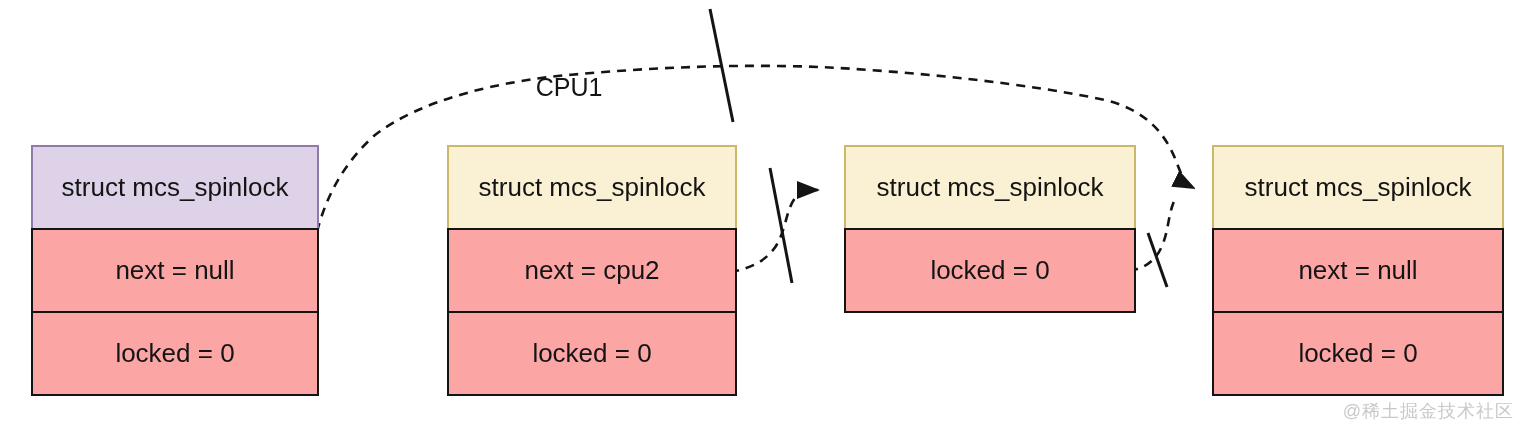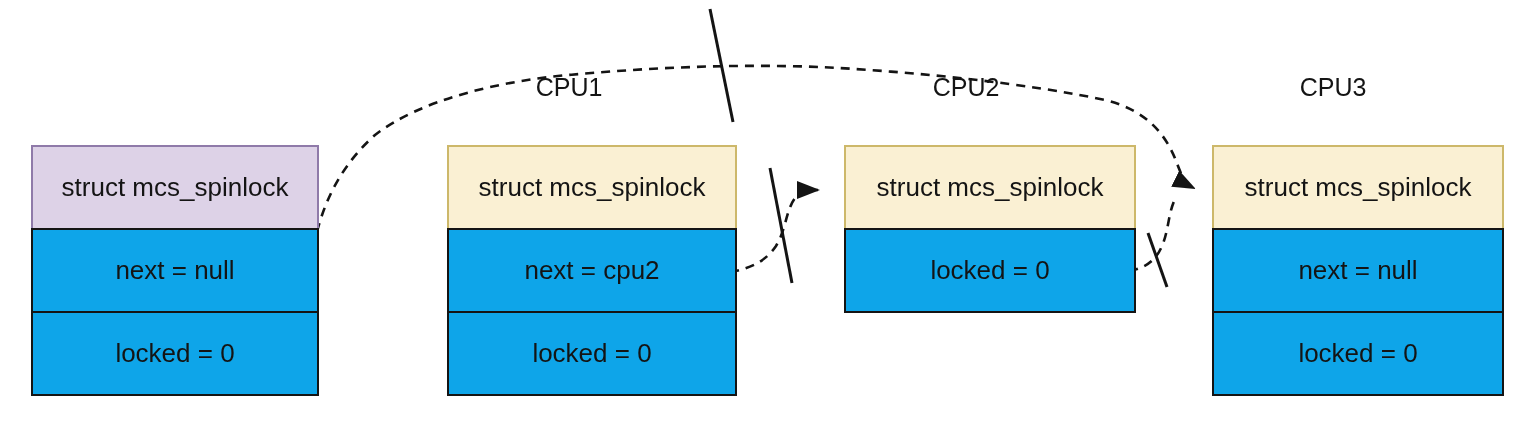--- a/index.html
+++ b/index.html
@@ -11,21 +11,21 @@
   .stage{position:absolute;inset:0;}
   svg.connections{position:absolute;left:0;top:0;z-index:1;}
   .cpu-label{
     position:absolute;top:70px;height:34px;line-height:34px;
     text-align:center;font-size:25px;color:#141414;z-index:2;
   }
   .node{position:absolute;top:145px;z-index:3;padding-left:9px;}
   .cell{
     box-sizing:border-box;width:100%;height:85px;
     display:flex;align-items:center;justify-content:center;
-    font-size:26px;color:#141414;background:#0ea5e9;
+    font-size:26px;color:#141414;background:#fca5a5;
     border:2px solid #141414;
   }
   .cell.field{margin-top:-2px;}
   .cell.hdr-purple{background:#ddd2e7;border:2px solid #8f7aa9;}
   .cell.hdr-yellow{background:#faf0d3;border:2px solid #cdb86a;}
   .watermark{
     position:absolute;right:6px;top:399px;z-index:4;
     font-size:18px;color:#c9c9c9;letter-spacing:1px;
   }
 </style>
@@ -57,22 +57,20 @@
     <path d="M 1129 271
              C 1146 268 1156 260 1162 246
              C 1169 230 1168 212 1176 197" fill="none" stroke="#141414" stroke-width="2.6" stroke-dasharray="9 7"></path>
 
     <line x1="710" y1="9" x2="733" y2="122" stroke="#141414" stroke-width="3"></line>
     <line x1="770" y1="168" x2="792" y2="283" stroke="#141414" stroke-width="3"></line>
     <line x1="1148" y1="233" x2="1167" y2="287" stroke="#141414" stroke-width="3"></line>
   </svg>
 
   <div class="cpu-label" style="left:424px;width:290px;">CPU1</div>
-  <div class="cpu-label" style="left:820px;width:292px;">CPU2</div>
-  <div class="cpu-label" style="left:1187px;width:292px;">CPU3</div>
 
   <div class="node" style="left:22px;width:288px;">
     <div class="cell hdr-purple">struct mcs_spinlock</div>
     <div class="cell field">next = null</div>
     <div class="cell field">locked = 0</div>
   </div>
 
   <div class="node" style="left:438px;width:290px;">
     <div class="cell hdr-yellow">struct mcs_spinlock</div>
     <div class="cell field">next = cpu2</div>
@@ -83,14 +81,15 @@
     <div class="cell hdr-yellow">struct mcs_spinlock</div>
     <div class="cell field">locked = 0</div>
   </div>
 
   <div class="node" style="left:1203px;width:292px;">
     <div class="cell hdr-yellow">struct mcs_spinlock</div>
     <div class="cell field">next = null</div>
     <div class="cell field">locked = 0</div>
   </div>
 
+  <div class="watermark">@稀土掘金技术社区</div>
 
 </div>
 
 </body></html>

